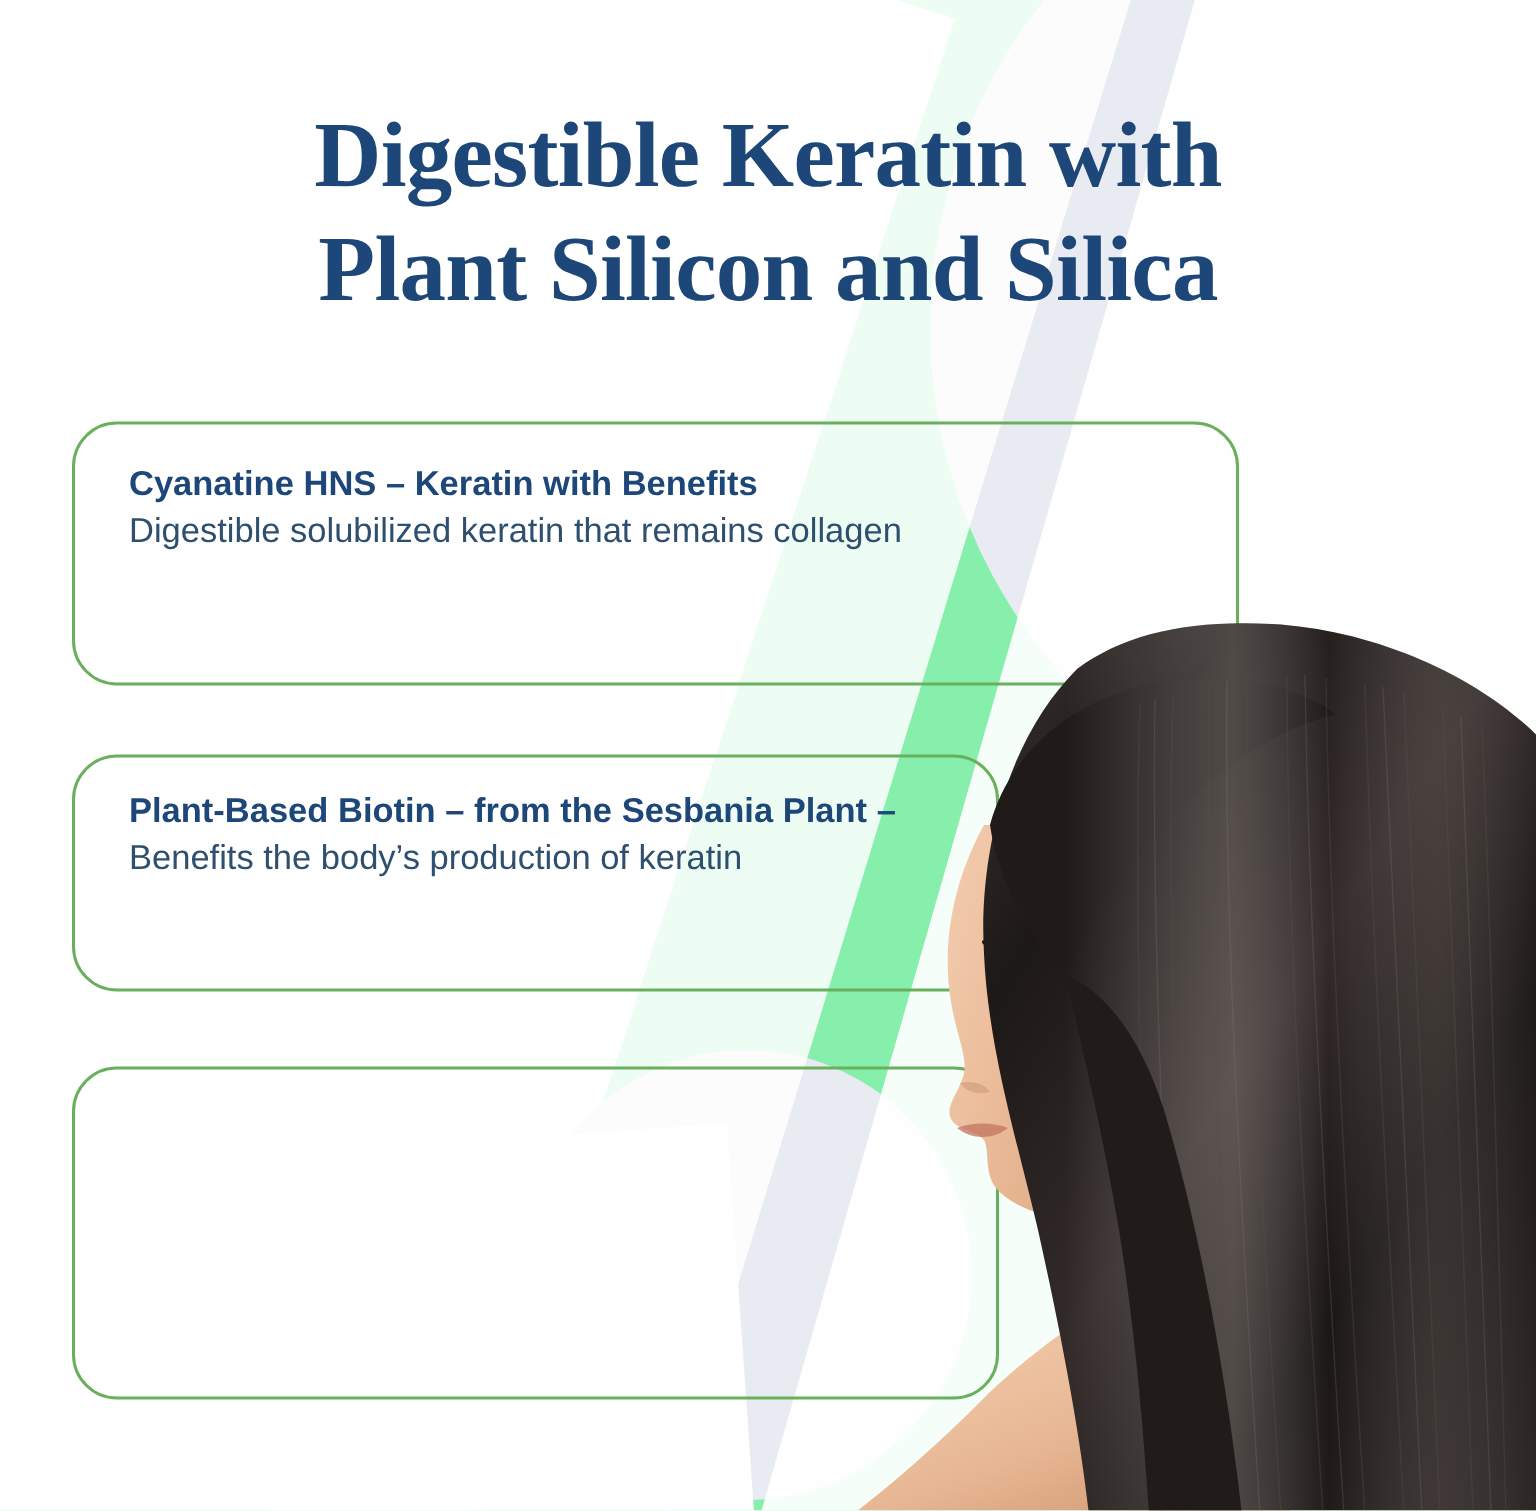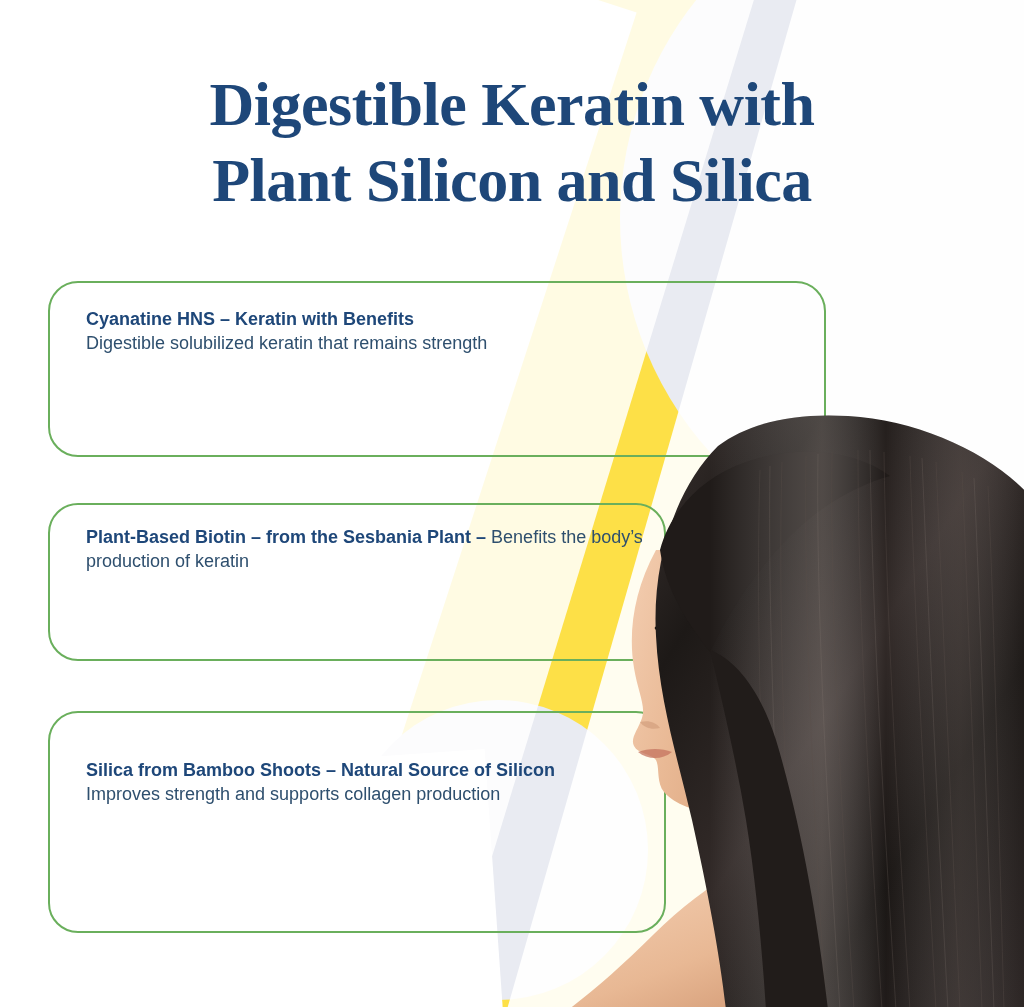--- a/index.html
+++ b/index.html
@@ -7,21 +7,21 @@
   body {
     font-family:"Liberation Sans", sans-serif;
     background:#ffffff;
     overflow:hidden;
   }
 
   #stage {
     position:relative;
     width:1024px;
     height:1007px;
-    background:#fde047;
+    background:#86efac;
     overflow:hidden;
   }
 
   
   .bg-layer { position:absolute; inset:0; overflow:hidden; pointer-events:none; }
 
   .bg-circle-top {
     position:absolute;
     left:620px; top:-132px;
     width:700px; height:700px;
@@ -90,21 +90,21 @@
     position:absolute;
     border:2.5px solid #6aaf5c;
     border-radius:30px;
     background:transparent;
     z-index:4;
   }
   .card-text {
     position:absolute;
     z-index:6;
     color:#2e4f6e;
-    font-size:18px;
+    font-size:23px;
     line-height:1.36;
   }
   .card-text b {
     color:#1e4779;
     font-weight:700;
   }
 
   #card1 { left:48px;  top:281px;  width:778px; height:176px; }
   #t1    { left:86px;  top:307px;  width:720px; }
 
@@ -137,27 +137,26 @@
     <div class="bg-swoosh-c"></div>
     <div class="bg-white-bottom-left"></div>
   </div>
 
   <h1 class="title">
     <span class="line">Digestible Keratin with</span>
     <span class="line">Plant Silicon and Silica</span>
   </h1>
 
   <div class="card" id="card1"></div>
-  <p class="card-text" id="t1"><b>Cyanatine HNS – Keratin with Benefits</b><br><span>Digestible solubilized keratin that remains strength</span></p>
+  <p class="card-text" id="t1"><b>Cyanatine HNS – Keratin with Benefits</b><br><span>Digestible solubilized keratin that remains collagen</span></p>
 
   <div class="card" id="card2"></div>
   <p class="card-text" id="t2"><b>Plant-Based Biotin – from the Sesbania Plant –</b><span> Benefits the body’s production of keratin</span></p>
 
   <div class="card" id="card3"></div>
-  <p class="card-text" id="t3"><b>Silica from Bamboo Shoots – Natural Source of Silicon</b><br><span>Improves strength and supports collagen production</span></p>
 
   <div class="model">
     <svg width="470" height="610" viewBox="0 0 470 610" xmlns="http://www.w3.org/2000/svg">
       <defs>
         <linearGradient id="hairG" x1="0" y1="0" x2="1" y2="1">
           <stop offset="0%" stop-color="#3a3230"></stop>
           <stop offset="22%" stop-color="#1d1917"></stop>
           <stop offset="48%" stop-color="#332b29"></stop>
           <stop offset="70%" stop-color="#1b1715"></stop>
           <stop offset="100%" stop-color="#2a2322"></stop>

